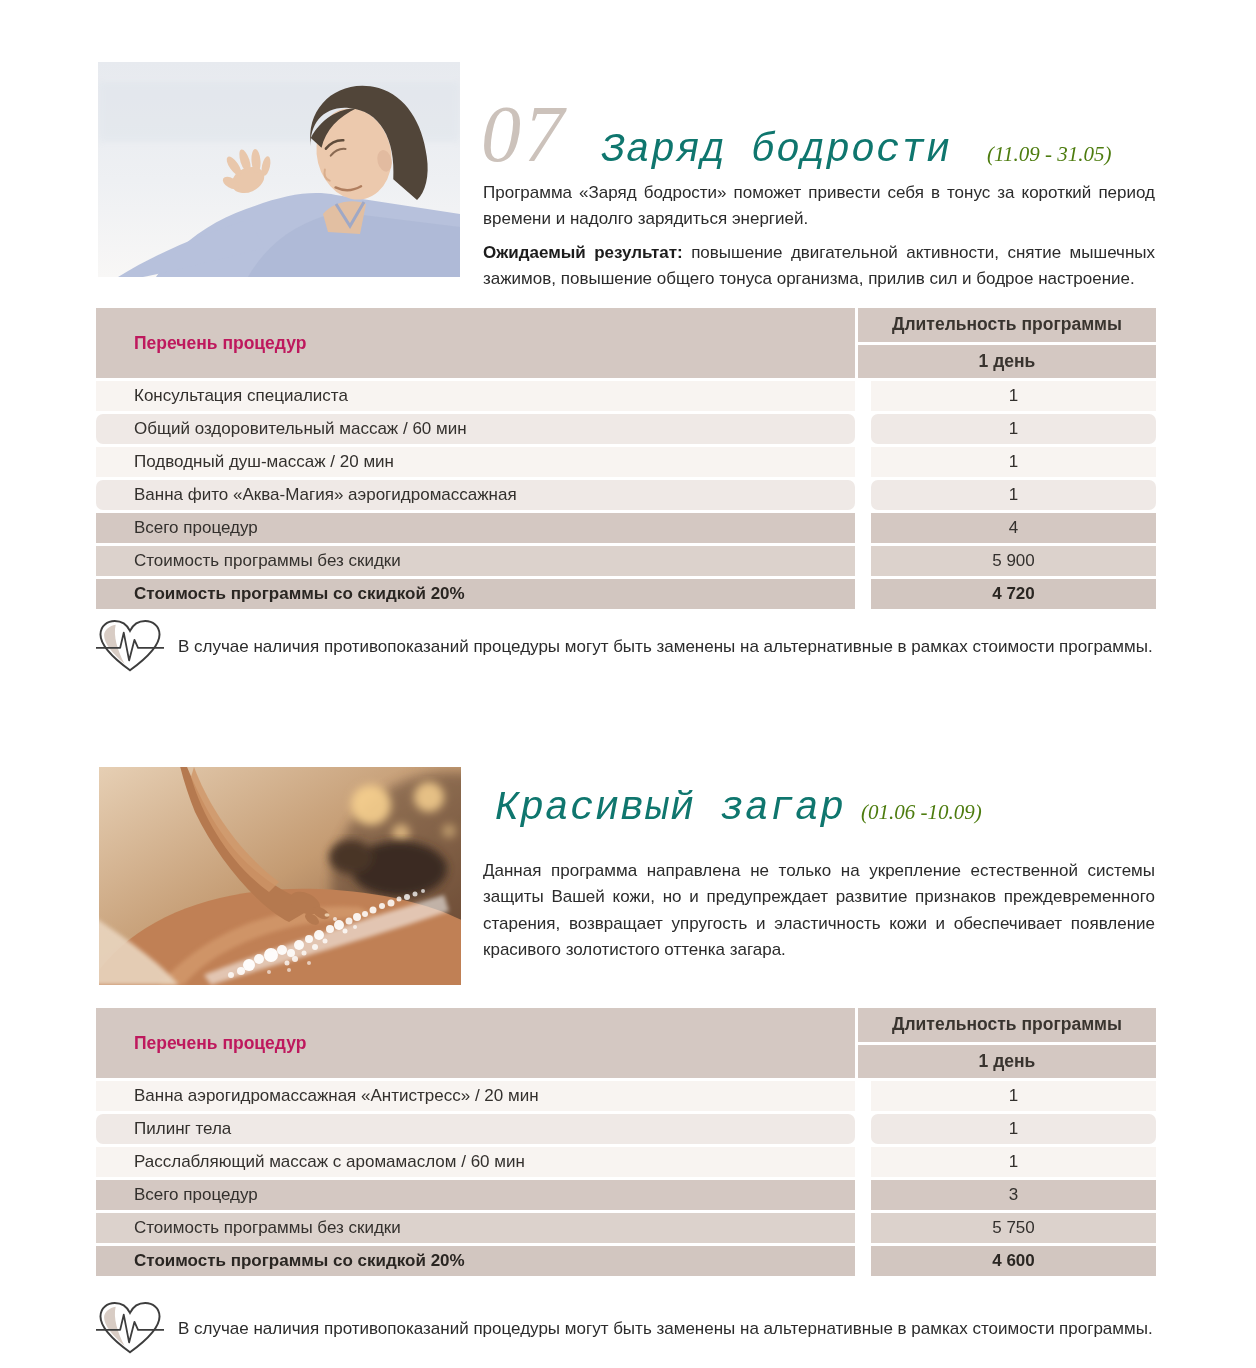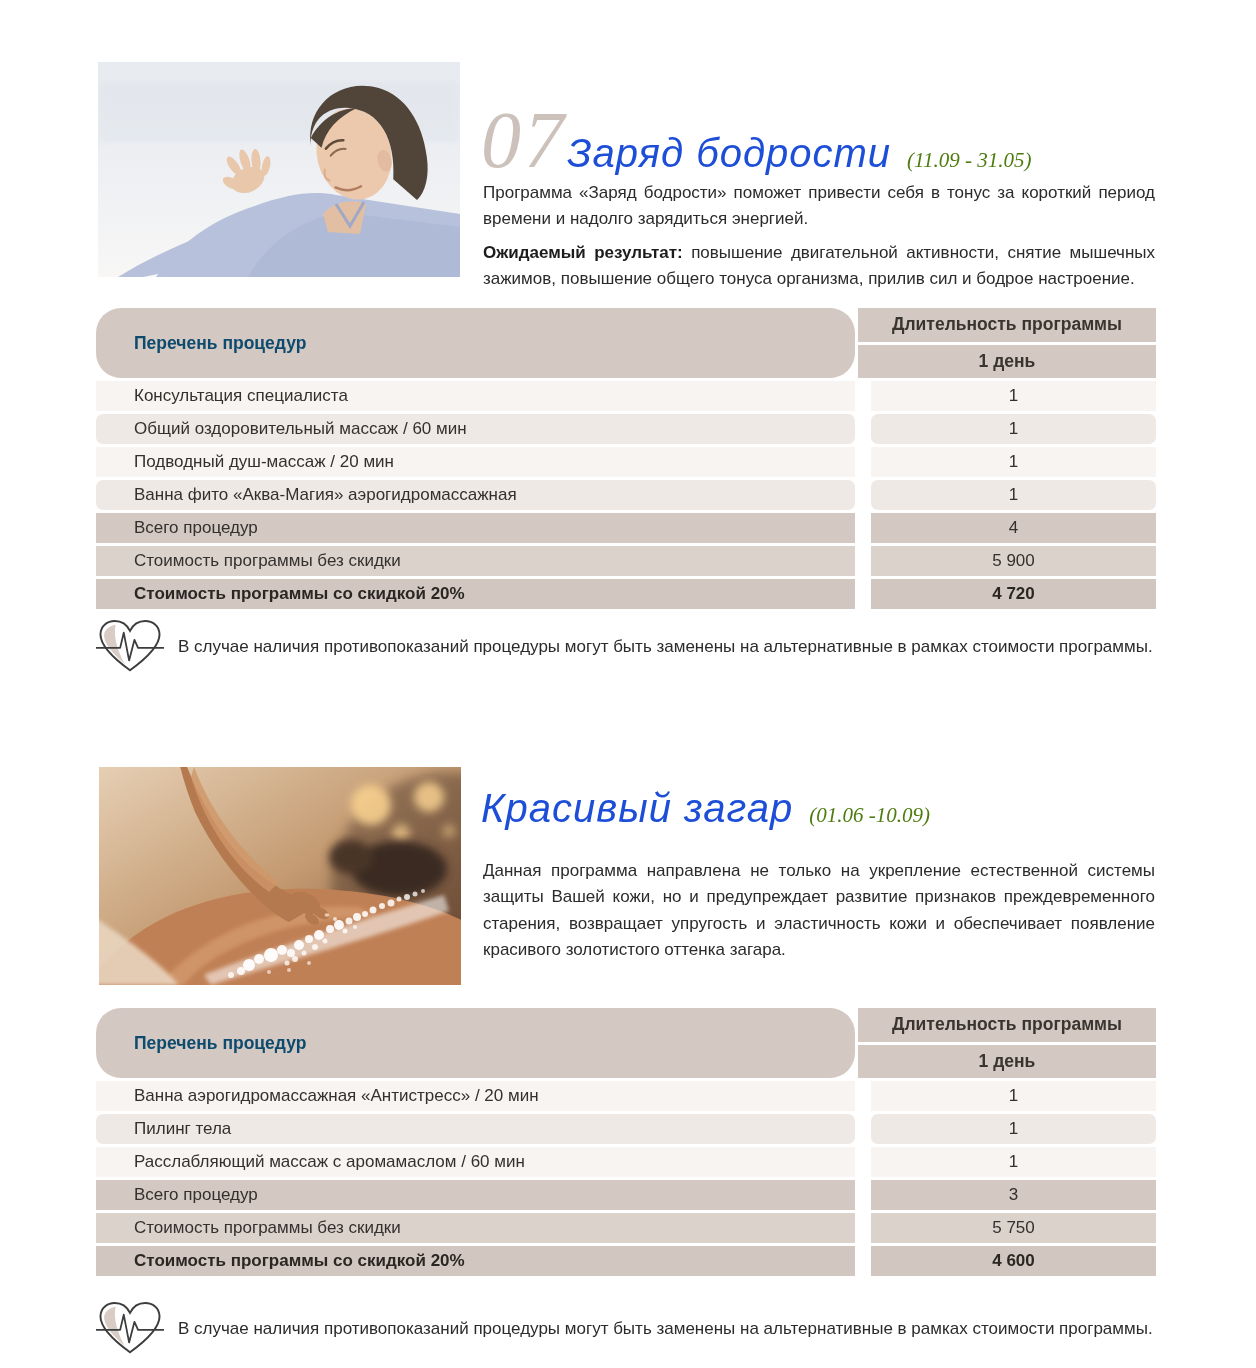--- a/index.html
+++ b/index.html
@@ -9,39 +9,39 @@
   }
   .photo { position:absolute; overflow:hidden; }
   .photo svg { display:block; width:100%; height:100%; }
 
   .sec-head { position:absolute; display:flex; align-items:baseline; white-space:nowrap; }
   .sec-num {
     font-family:"Liberation Serif", serif; font-style:italic;
     font-size:80px; line-height:1; color:#ccc2bb; letter-spacing:3px;
   }
   .sec-title {
-    font-family:Liberation Sans, sans-serif; font-style:italic;
-    font-size:40px; color:#1d4ed8; letter-spacing:1px;
+    font-family:Liberation Mono, monospace; font-style:italic;
+    font-size:40px; color:#0f766e; margin-left:14px; letter-spacing:1px;
   }
   .sec-dates {
     font-family:"Liberation Serif", serif; font-style:italic;
     font-size:21px; color:#4d7c0f; margin-left:16px;
   }
 
   .para {
     position:absolute; left:483px; width:672px;
     font-size:17px; line-height:1.55; text-align:justify; color:#2b2b2b;
   }
   .para .lead { font-weight:bold; color:#1c1c1c; }
 
   .ptable { position:absolute; left:96px; width:1060px; }
   .t-header { display:flex; gap:3px; height:70px; }
   .t-h-left {
     width:759px; background:#d4c8c2; box-sizing:border-box; padding-left:38px;
-    display:flex; align-items:center; font-weight:bold; font-size:17.5px; color:#0c4a6e;border-radius:25px;
+    display:flex; align-items:center; font-weight:bold; font-size:17.5px; color:#be185d;
   }
   .t-h-right { flex:1; display:flex; flex-direction:column; gap:3px; }
   .t-h-top,.t-h-bottom {
     background:#d4c8c2; flex:1; display:flex; align-items:center; justify-content:center;
     font-weight:bold; font-size:17.5px; color:#39342f;
   }
   .t-row { display:flex; gap:16px; height:30px; margin-top:3px; }
   .t-label {
     width:759px; box-sizing:border-box; padding-left:38px;
     display:flex; align-items:center; font-size:17px; color:#33302d;
@@ -98,21 +98,21 @@
       <ellipse cx="284" cy="106" rx="7" ry="11" fill="#e2bba0"></ellipse>
       <path d="M230,80 q9,-7 19,-4" stroke="#5f4b3a" stroke-width="2.5" fill="none" stroke-linecap="round"></path>
       <path d="M233,88 q8,-6 16,-3" stroke="#8a6a52" stroke-width="2" fill="none" stroke-linecap="round"></path>
       <path d="M224,100 q-4,8 2,12" stroke="#d9ae8d" stroke-width="2" fill="none" stroke-linecap="round"></path>
       <path d="M230,120 q11,9 25,5" stroke="#b07e5e" stroke-width="2.5" fill="none" stroke-linecap="round"></path>
     </g>
     <path d="M238,142 L252,164 L266,140" stroke="#9fa8c6" stroke-width="3" fill="none"></path>
   </svg>
 </div>
 
-<div class="sec-head" style="left:481px; top:100px;">
+<div class="sec-head" style="left:481px; top:94px;gap:20px;">
   <span class="sec-num">07</span>
   <span class="sec-title">Заряд бодрости</span>
   <span class="sec-dates">(11.09 - 31.05)</span>
 </div>
 
 <div class="para" style="top:180px;">
   <span>Программа «Заряд бодрости» поможет привести себя в тонус за короткий период времени и надолго зарядиться энергией.</span>
 </div>
 
 <div class="para" style="top:240px;">

